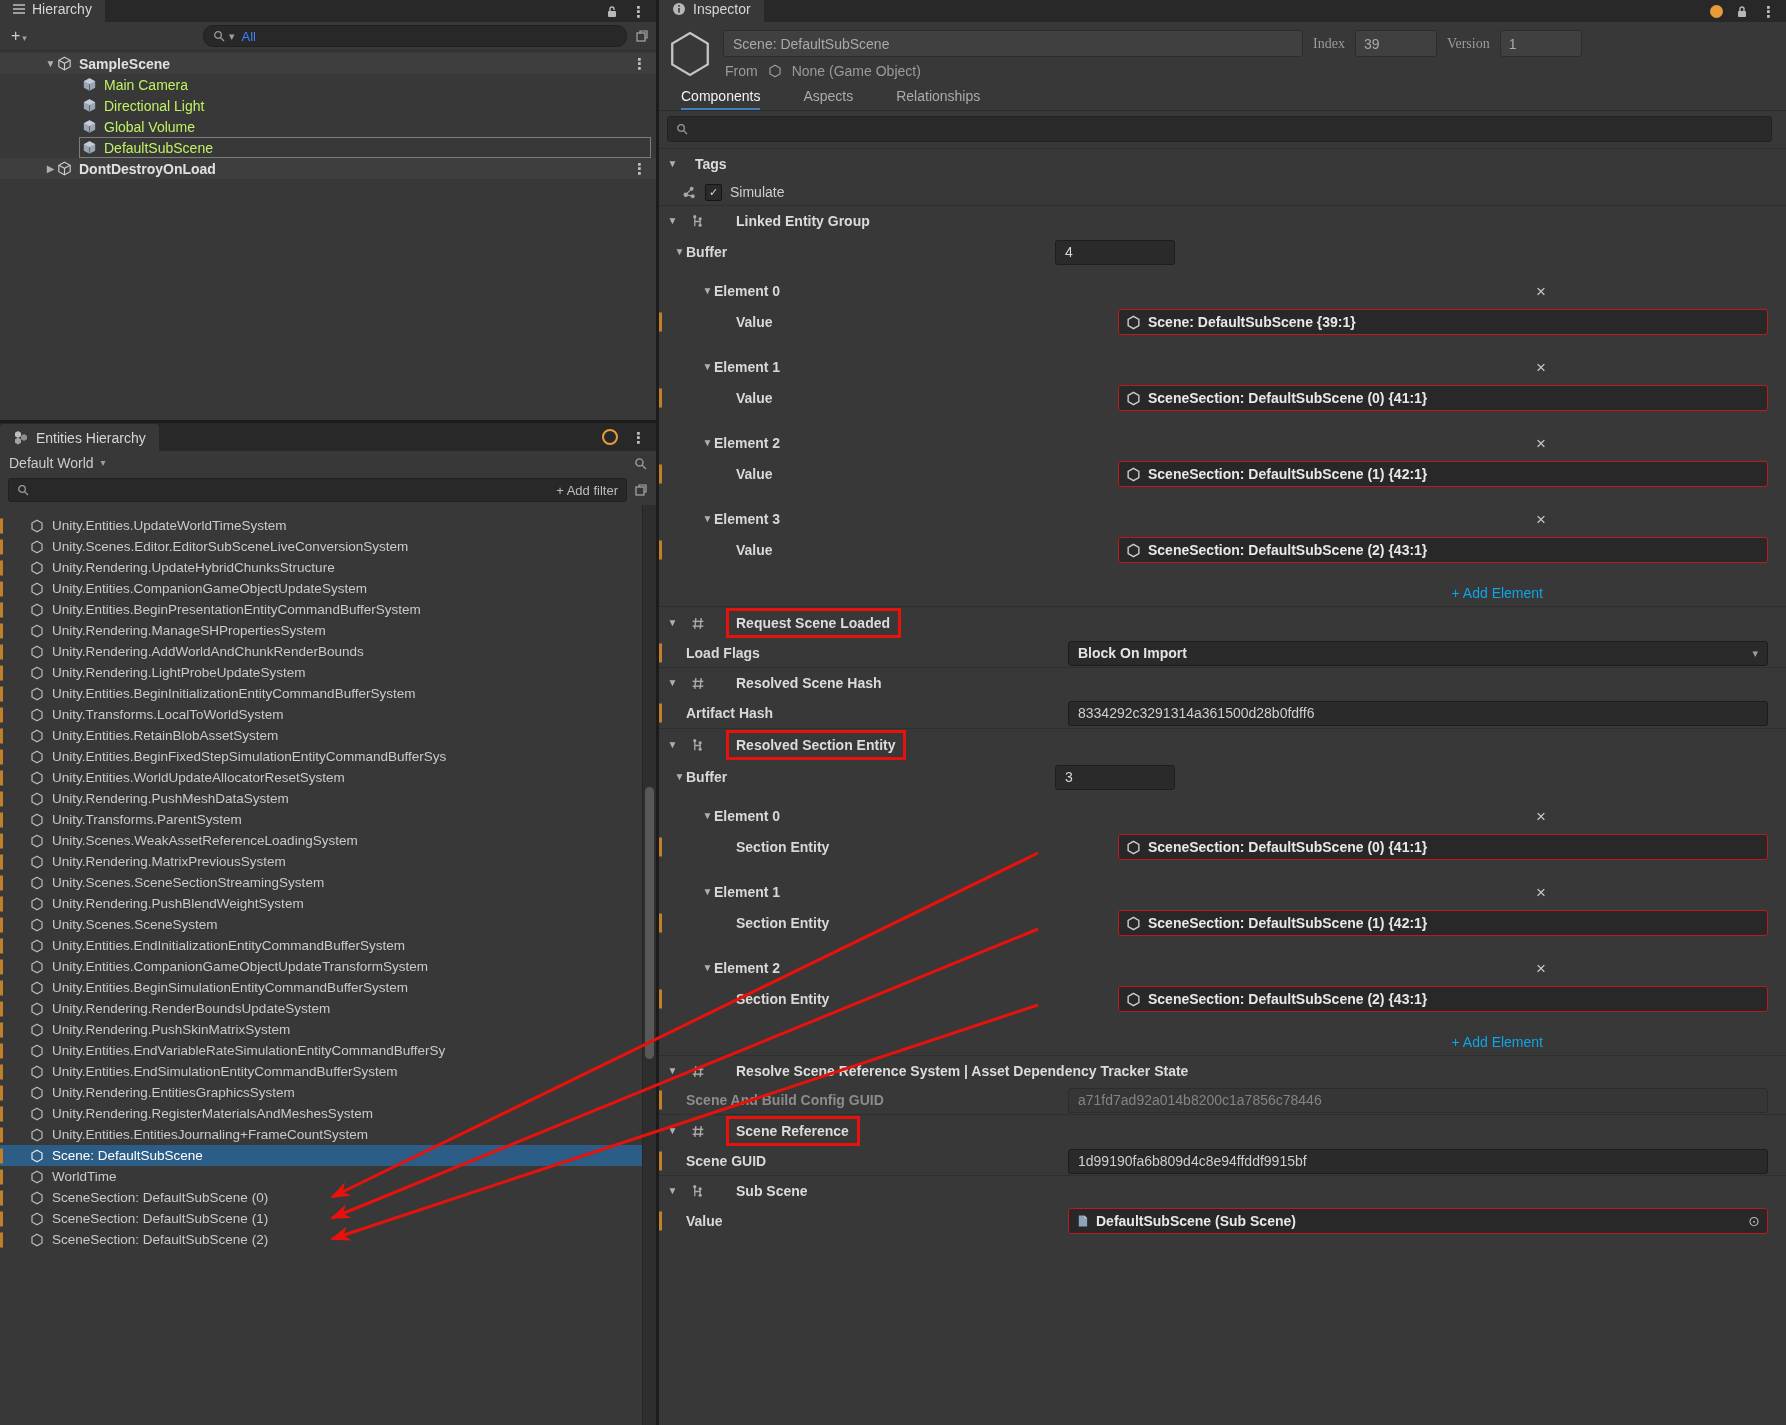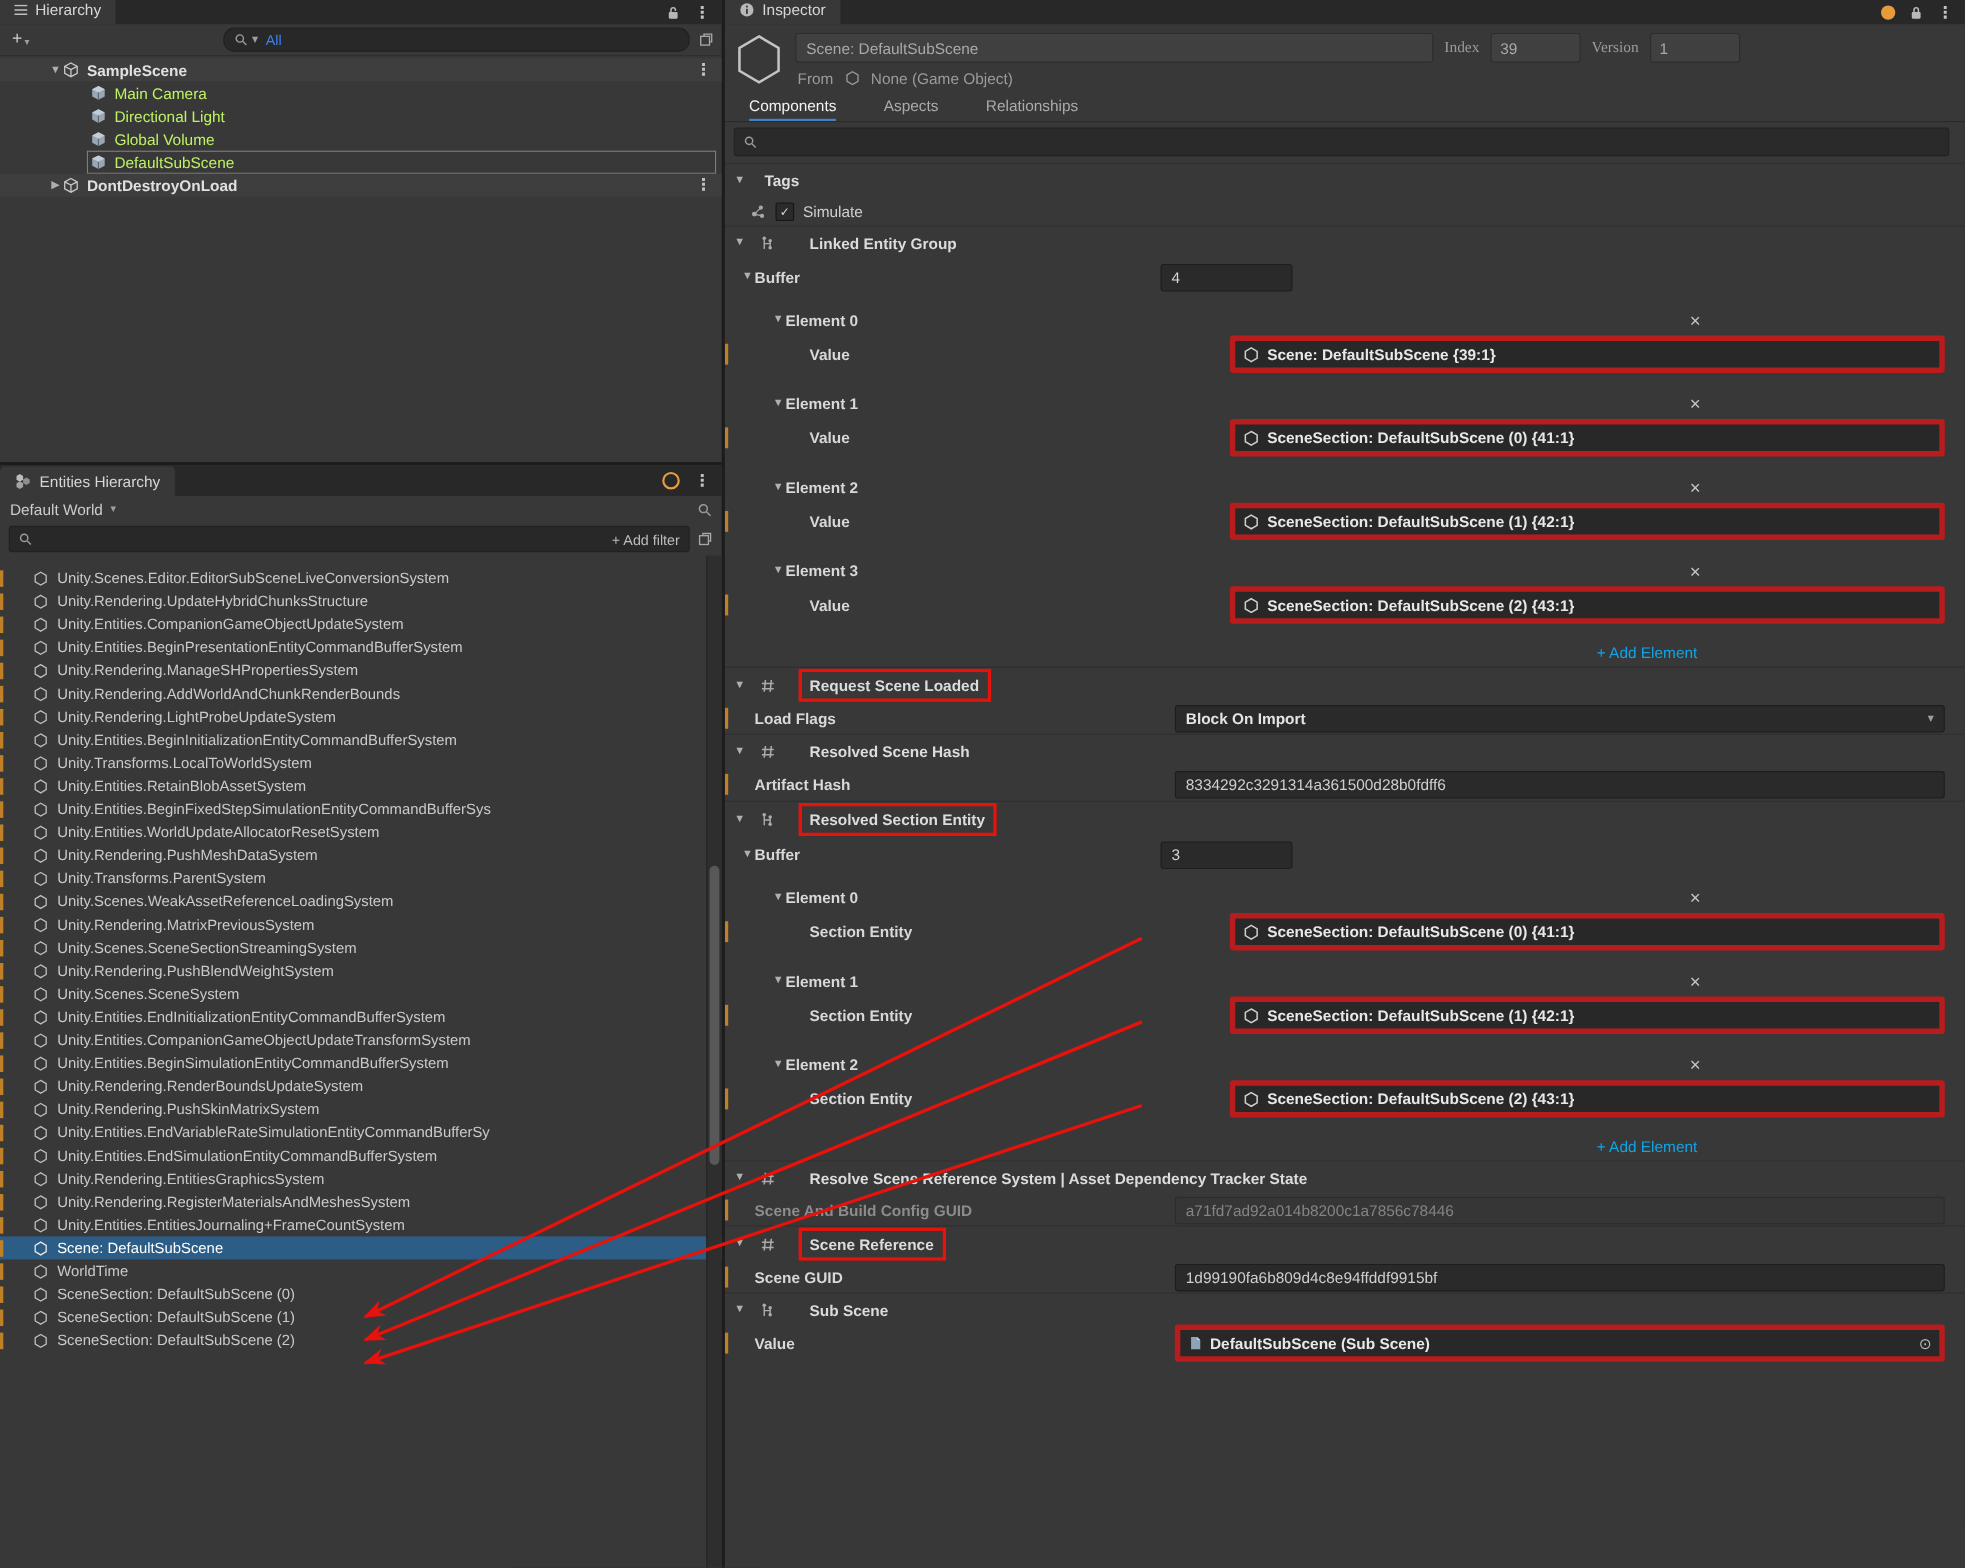--- a/index.html
+++ b/index.html
@@ -102,21 +102,21 @@
   .row .right { flex:1; display:flex; align-items:center; padding-right:18px; }
   .field-row { height:32px; }
   .row.h28 { height:28px; } .row.h30 { height:30px; } .row.h32 { height:32px; }
   .ind1 { padding-left:14px; } .ind1b { padding-left:27px; } .ind2 { padding-left:42px; } .ind3 { padding-left:77px; }
   .lbl { white-space:nowrap; } .lbl.bold { font-weight:bold; color:#D8D8D8; }
   .lbl.dim { color:#8C8C8C; font-weight:bold; }
   .modified::before { content:""; position:absolute; left:0; top:50%; transform:translateY(-50%);
                       width:3px; height:19px; background:#C08028; }
   .size-field { width:100px; height:23px; background:#2A2A2A; border:1px solid #1D1D1D; border-radius:3px;
                 display:flex; align-items:center; padding:0 9px; color:#D6D6D6; }
-  .obj-field { flex:1; height:24px; background:#282828; border:5px solid #b91c1c; border-radius:3px;
+  .obj-field { flex:1; height:24px; background:#282828; border:1px solid #b91c1c; border-radius:3px;
                display:flex; align-items:center; padding:0 7px; gap:7px; cursor:pointer; min-width:0; }
   .obj-field .hex { color:#CDCDCD; }
   .obj-text { font-weight:bold; color:#E8E8E8; white-space:nowrap; overflow:hidden; }
   .dropdown { flex:1; height:23px; background:#2A2A2A; border:1px solid #1D1D1D; border-radius:3px;
               display:flex; align-items:center; padding:0 9px; cursor:pointer; }
   .dd-text { flex:1; font-weight:bold; color:#E4E4E4; }
   .text-field { flex:1; height:23px; background:#2A2A2A; border:1px solid #1D1D1D; border-radius:3px;
                 display:flex; align-items:center; padding:0 9px; color:#CFCFCF; }
   .text-field.disabled { background:#363636; border-color:#2C2C2C; color:#848484; }
   .elements { margin-top:8px; }
@@ -256,20 +256,26 @@
               <line x1="7.6" y1="7.6" x2="11" y2="11" stroke="#9A9A9A" stroke-width="1.3"></line>
             </svg>
           <span class="add-filter">+ Add filter</span>
         </div>
         <svg width="14" height="14" viewBox="0 0 14 14" fill="none" stroke="#A8A8A8" stroke-width="1.2">
             <rect x="2" y="4" width="8" height="8"></rect>
             <path d="M5 4 V2 h7 v7 h-2"></path>
           </svg>
       </div>
       <div class="e-list">
+        <div class="e-row">
+            <svg class="hex" width="14" height="14" viewBox="0 0 14 14">
+              <path d="M7 1.2 12 4.1 V9.9 L7 12.8 2 9.9 V4.1 Z" fill="none" stroke="currentColor" stroke-width="1.2"></path>
+            </svg>
+            <span>Unity.Entities.UpdateWorldTimeSystem</span>
+          </div>
           <div class="e-row">
             <svg class="hex" width="14" height="14" viewBox="0 0 14 14">
               <path d="M7 1.2 12 4.1 V9.9 L7 12.8 2 9.9 V4.1 Z" fill="none" stroke="currentColor" stroke-width="1.2"></path>
             </svg>
             <span>Unity.Scenes.Editor.EditorSubSceneLiveConversionSystem</span>
           </div>
           <div class="e-row">
             <svg class="hex" width="14" height="14" viewBox="0 0 14 14">
               <path d="M7 1.2 12 4.1 V9.9 L7 12.8 2 9.9 V4.1 Z" fill="none" stroke="currentColor" stroke-width="1.2"></path>
             </svg>

